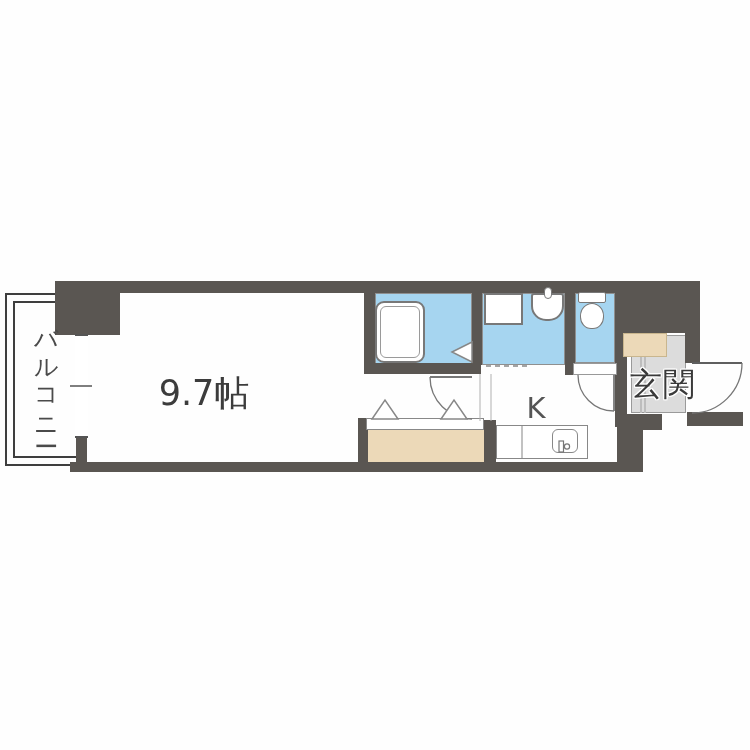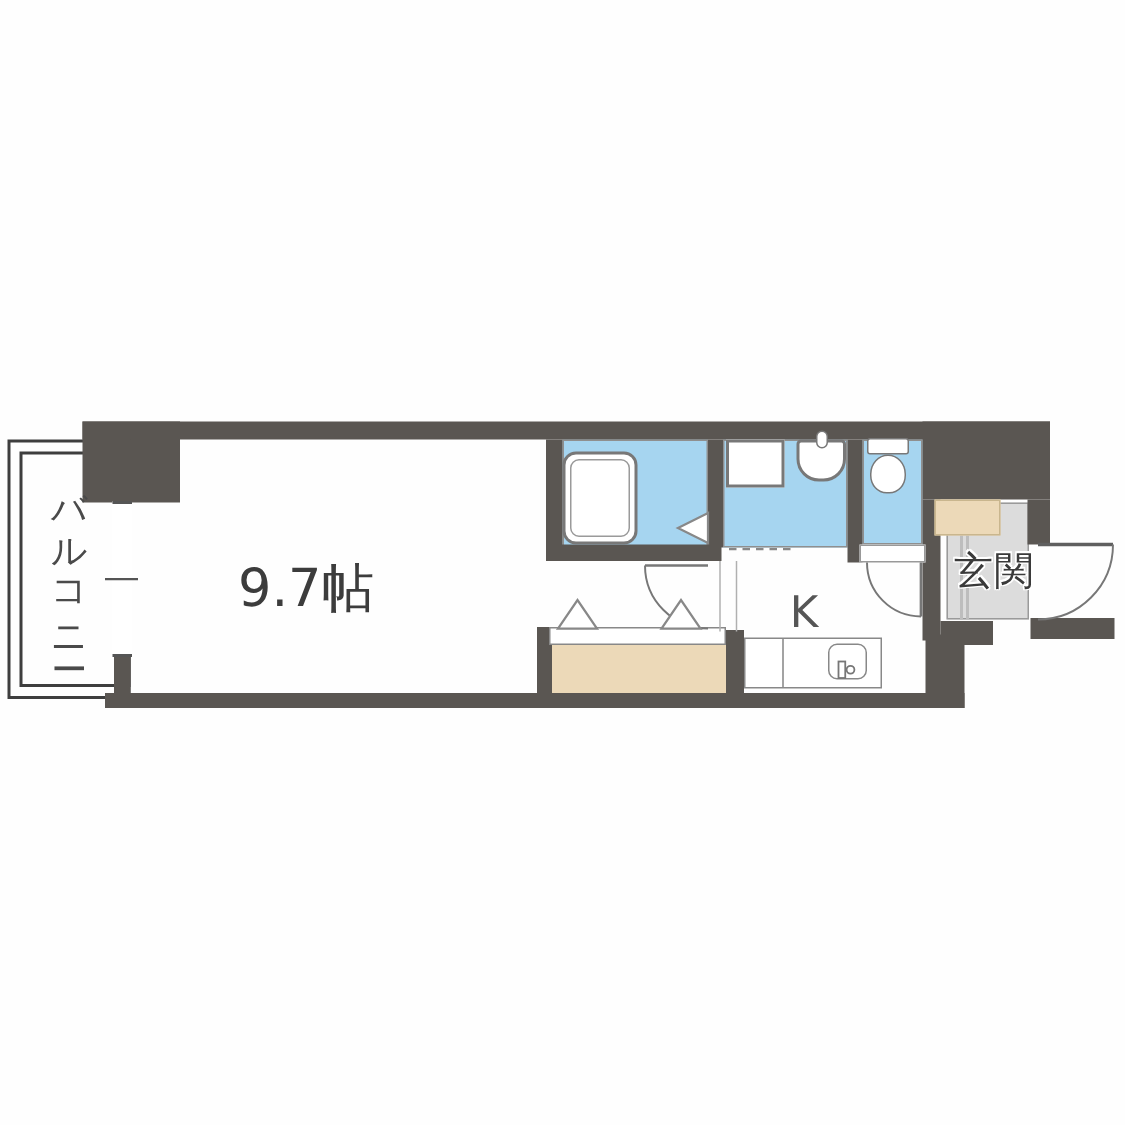--- a/index.html
+++ b/index.html
@@ -94,15 +94,15 @@
     <polygon points="441,419 467,419 454,400" fill="#ffffff" stroke="#888" stroke-width="1.5"></polygon>
 
     <line x1="522" y1="426" x2="522" y2="458" stroke="#999" stroke-width="1.2"></line>
     <rect x="559" y="441" width="4.5" height="11" fill="#fff" stroke="#777" stroke-width="1.2"></rect>
     <circle cx="567" cy="446.5" r="2.6" fill="#fff" stroke="#777" stroke-width="1.2"></circle>
   </svg>
 
   <div class="label" style="left:33px;top:312px;writing-mode:vertical-rl;text-orientation:upright;font-size:24px;letter-spacing:3px;color:#4a4a4a;">バルコニー</div>
   <div class="label" style="left:204px;top:375px;transform:translateX(-50%);font-size:35px;">9.7帖</div>
   <div class="label" style="left:536px;top:393px;transform:translateX(-50%);font-size:29px;color:#555;">K</div>
-  <div class="label halo" style="left:663px;top:368px;transform:translateX(-50%);font-size:26px;letter-spacing:1px;color:#3a3a3a;">玄関</div>
+  <div class="label halo" style="left:663px;top:368px;transform:translateX(-50%);font-size:32px;letter-spacing:1px;color:#3a3a3a;">玄関</div>
 
 </div>
 
 </body></html>

